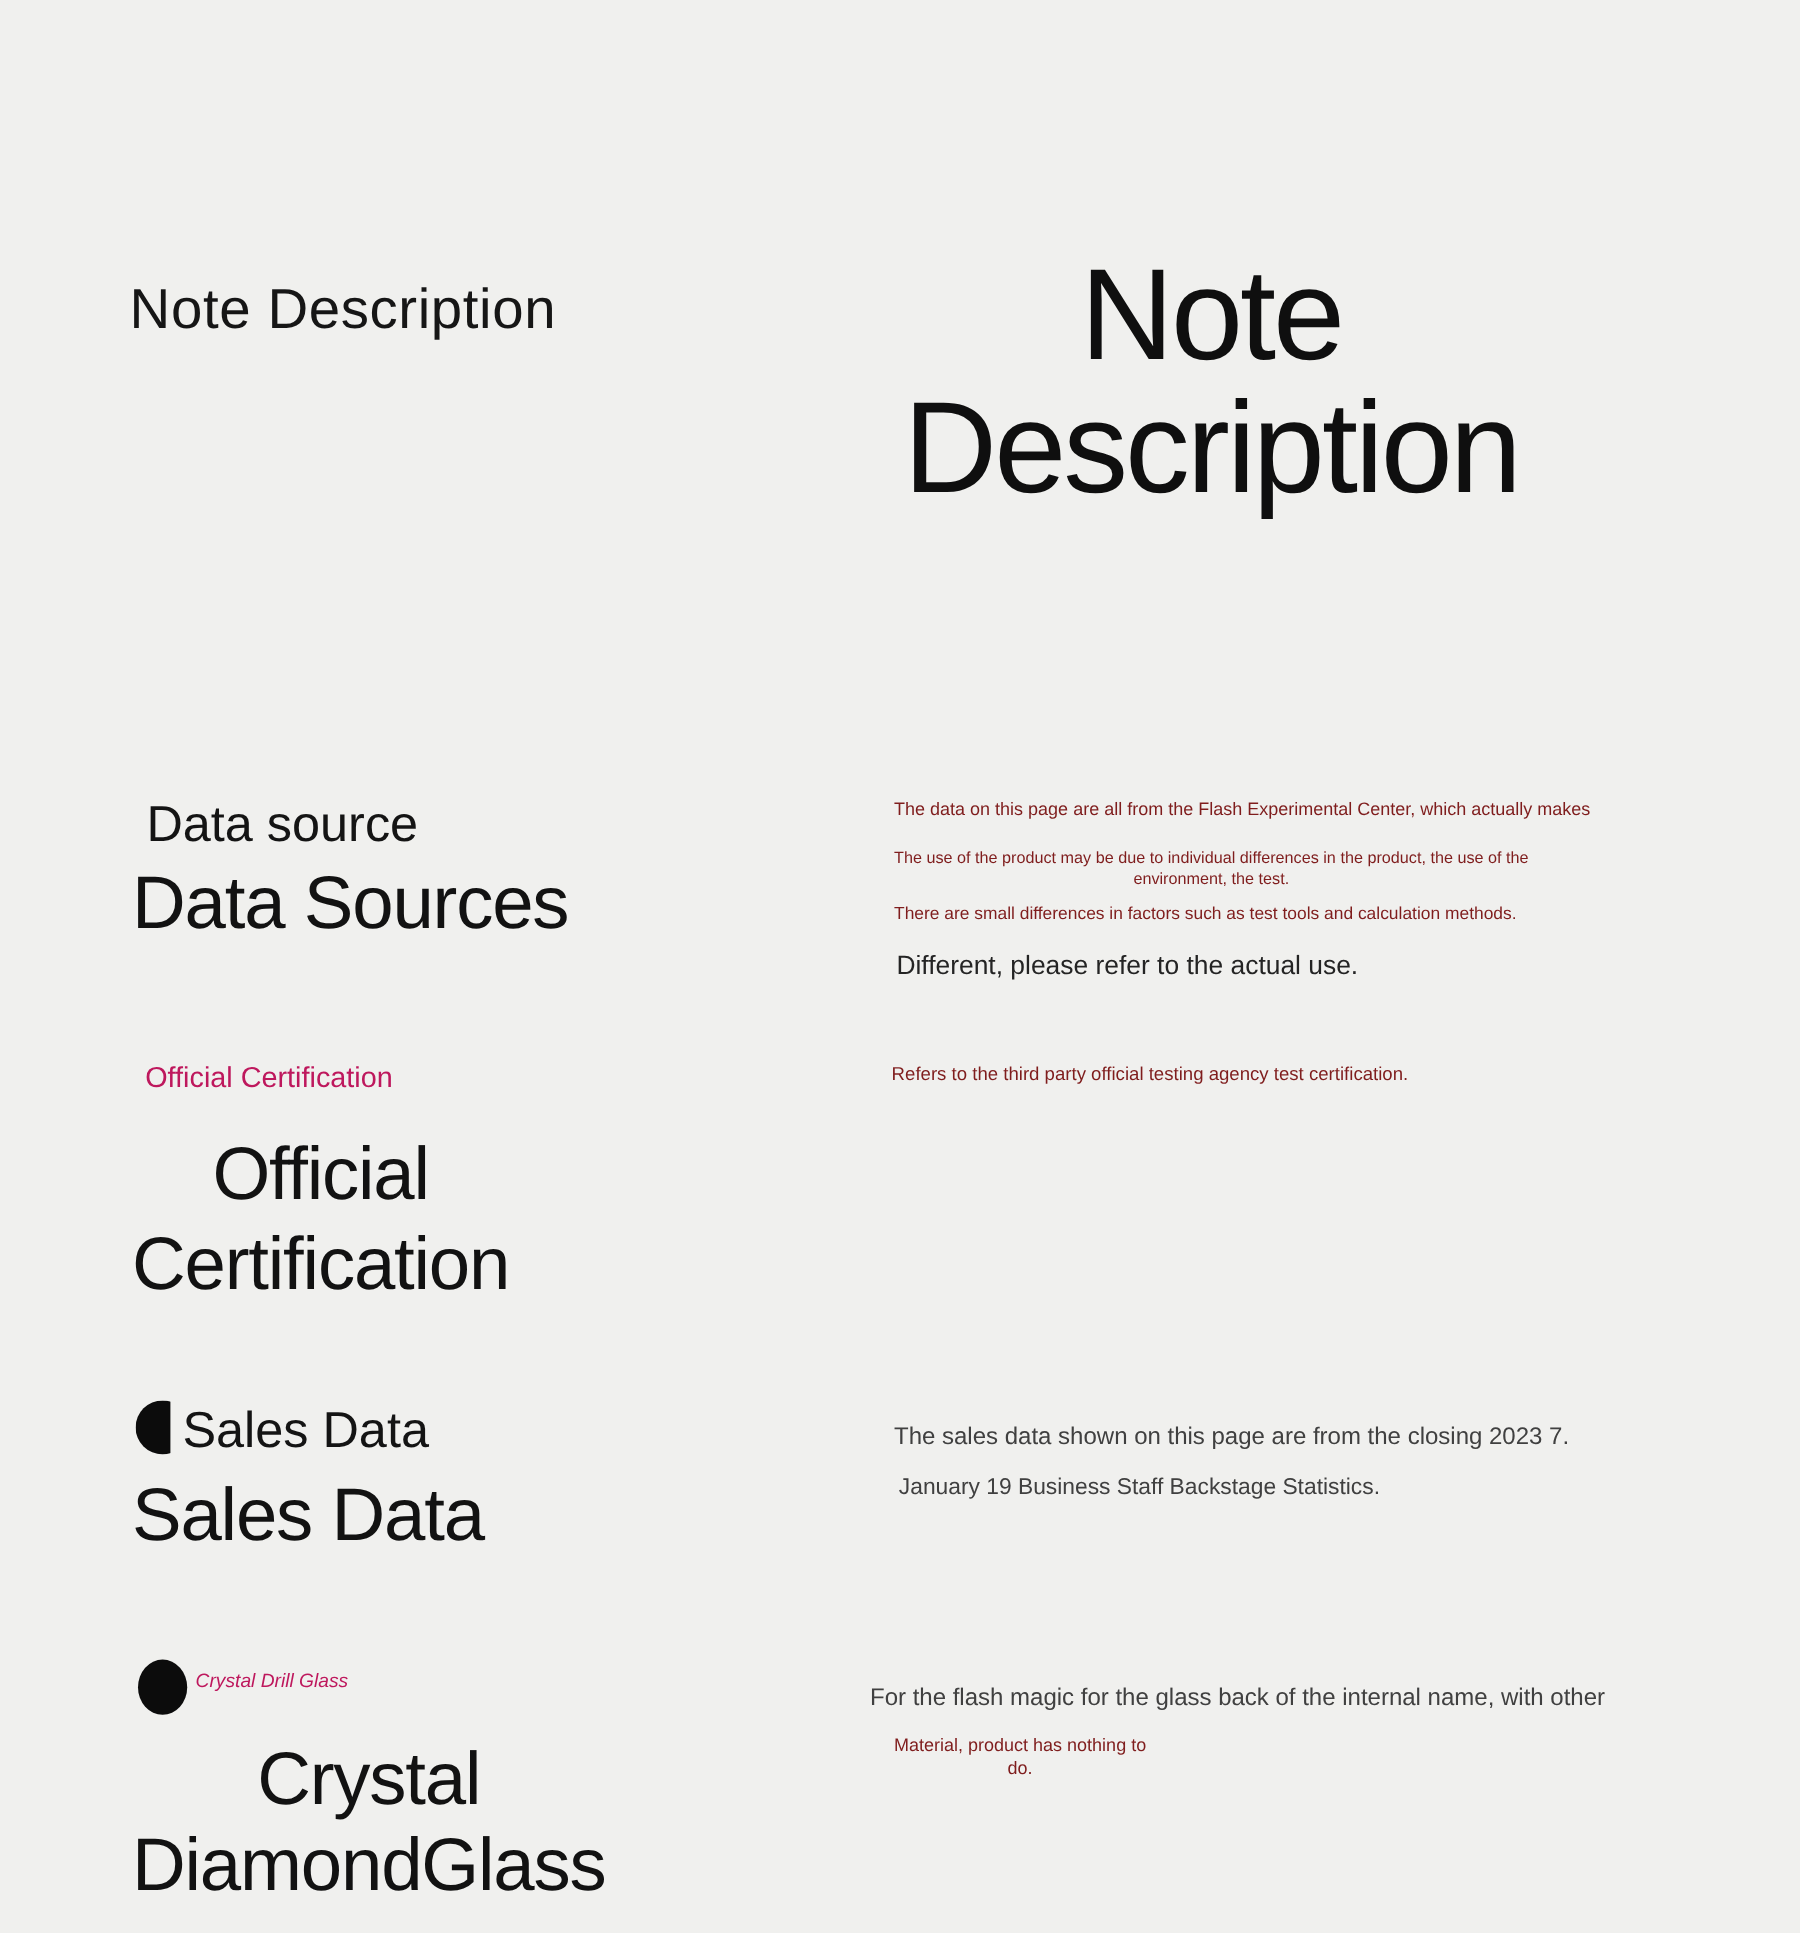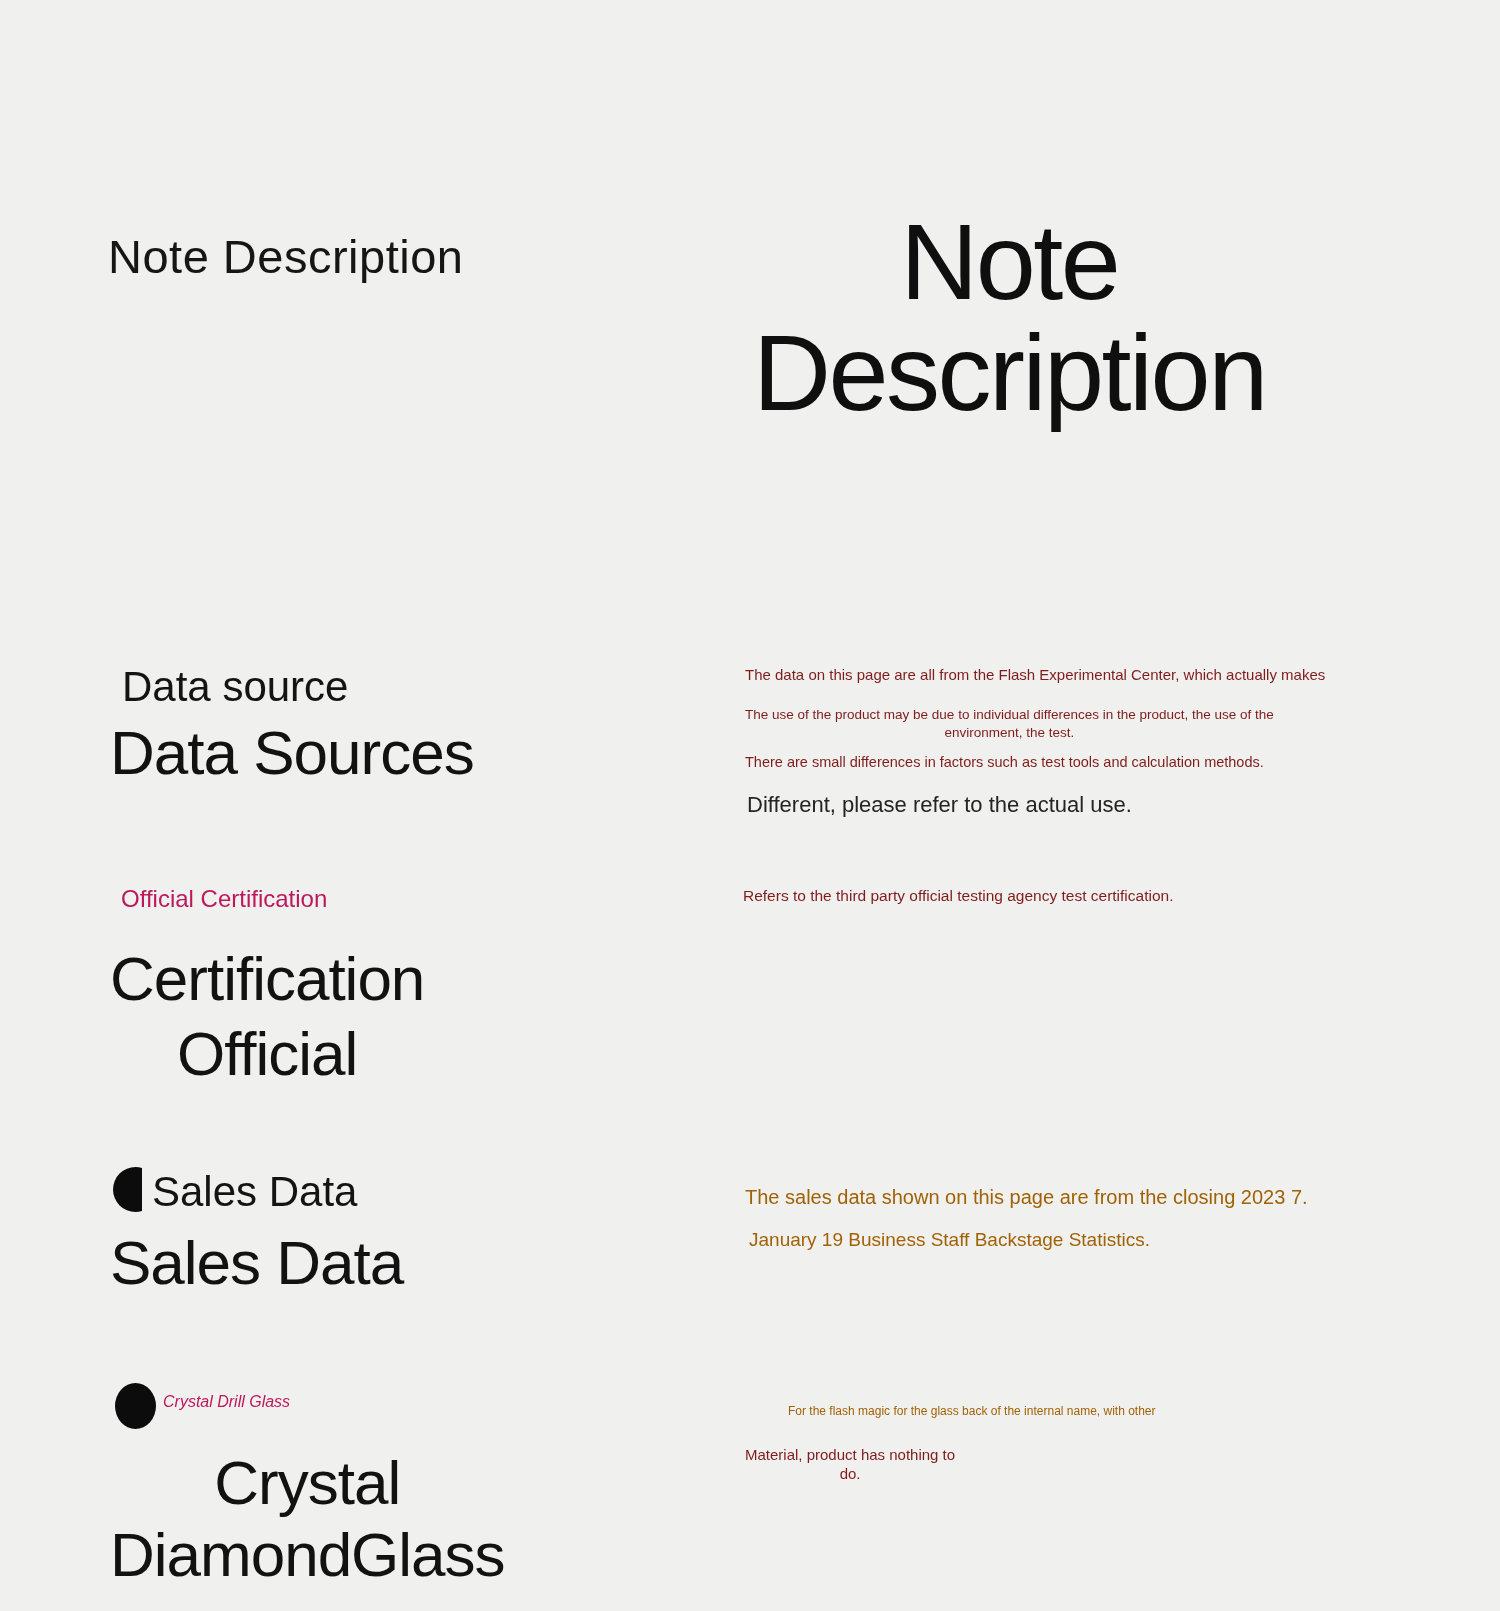--- a/index.html
+++ b/index.html
@@ -27,21 +27,21 @@
   .label-md { font-size: 24px; color: #be185d; }
 
   
   .heading  { font-size: 62px; letter-spacing: -1px; color: #121212; }
   .heading span { display: block; }
   .lh75 { line-height: 75px; }
   .lh72 { line-height: 72px; }
 
   
   .fine    { color: #7f1d1d; }
-  .mid     { color: #a16207; }
+  .mid     { color: #404040; }
   .prewrap { white-space: pre-line; }
 
   
   .half-circle-wrap {
     left: 113px; top: 1167px;
     width: 29px; height: 45px;
     overflow: hidden;
   }
   .half-circle-wrap .dot {
     position: absolute; left: 0; top: 0;
@@ -67,21 +67,21 @@
   .pos-oc-note  { left: 743px; top: 888px; font-size: 15.5px; }
   .pos-oc-head  { left: 110px; top: 941px; }
 
   .pos-sd-label { left: 152px; top: 1171px; }
   .pos-sd-head  { left: 110px; top: 1232px; }
   .pos-sd-l1    { left: 745px; top: 1187px; font-size: 20px; }
   .pos-sd-l2    { left: 749px; top: 1230px; font-size: 19px; }
 
   .pos-cg-label { left: 163px; top: 1394px; font-size: 16px; font-style: italic; }
   .pos-cg-head  { left: 110px; top: 1447px; }
-  .pos-cg-l1    { left: 788px; top: 1405px; font-size: 12px; }
+  .pos-cg-l1    { left: 725px; top: 1405px; font-size: 20px; }
   .pos-cg-l2    { left: 745px; top: 1445px; font-size: 15px; line-height: 19px; }
 </style>
 </head>
 <body>
 
 <div class="canvas">
 
   <div class="abs hero-label">Note Description</div>
 
   <div class="abs hero-title">
@@ -94,22 +94,22 @@
 
   <div class="abs fine pos-ds-p1">The data on this page are all from the Flash Experimental Center, which actually makes</div>
   <div class="abs fine prewrap pos-ds-p2">The use of the product may be due to individual differences in the product, the use of the
 environment, the test.</div>
   <div class="abs fine pos-ds-p3">There are small differences in factors such as test tools and calculation methods.</div>
   <div class="abs pos-ds-p4">Different, please refer to the actual use.</div>
 
   <div class="abs label-md pos-oc-label">Official Certification</div>
   <div class="abs fine pos-oc-note">Refers to the third party official testing agency test certification.</div>
   <div class="abs heading lh75 pos-oc-head">
+    <span>Official</span>
     <span>Certification</span>
-    <span>Official</span>
   </div>
 
   <div class="abs half-circle-wrap">
     <div class="dot"></div>
   </div>
   <div class="abs label-lg pos-sd-label">Sales Data</div>
   <div class="abs heading pos-sd-head">Sales Data</div>
   <div class="abs mid pos-sd-l1">The sales data shown on this page are from the closing 2023 7.</div>
   <div class="abs mid pos-sd-l2">January 19 Business Staff Backstage Statistics.</div>
 

